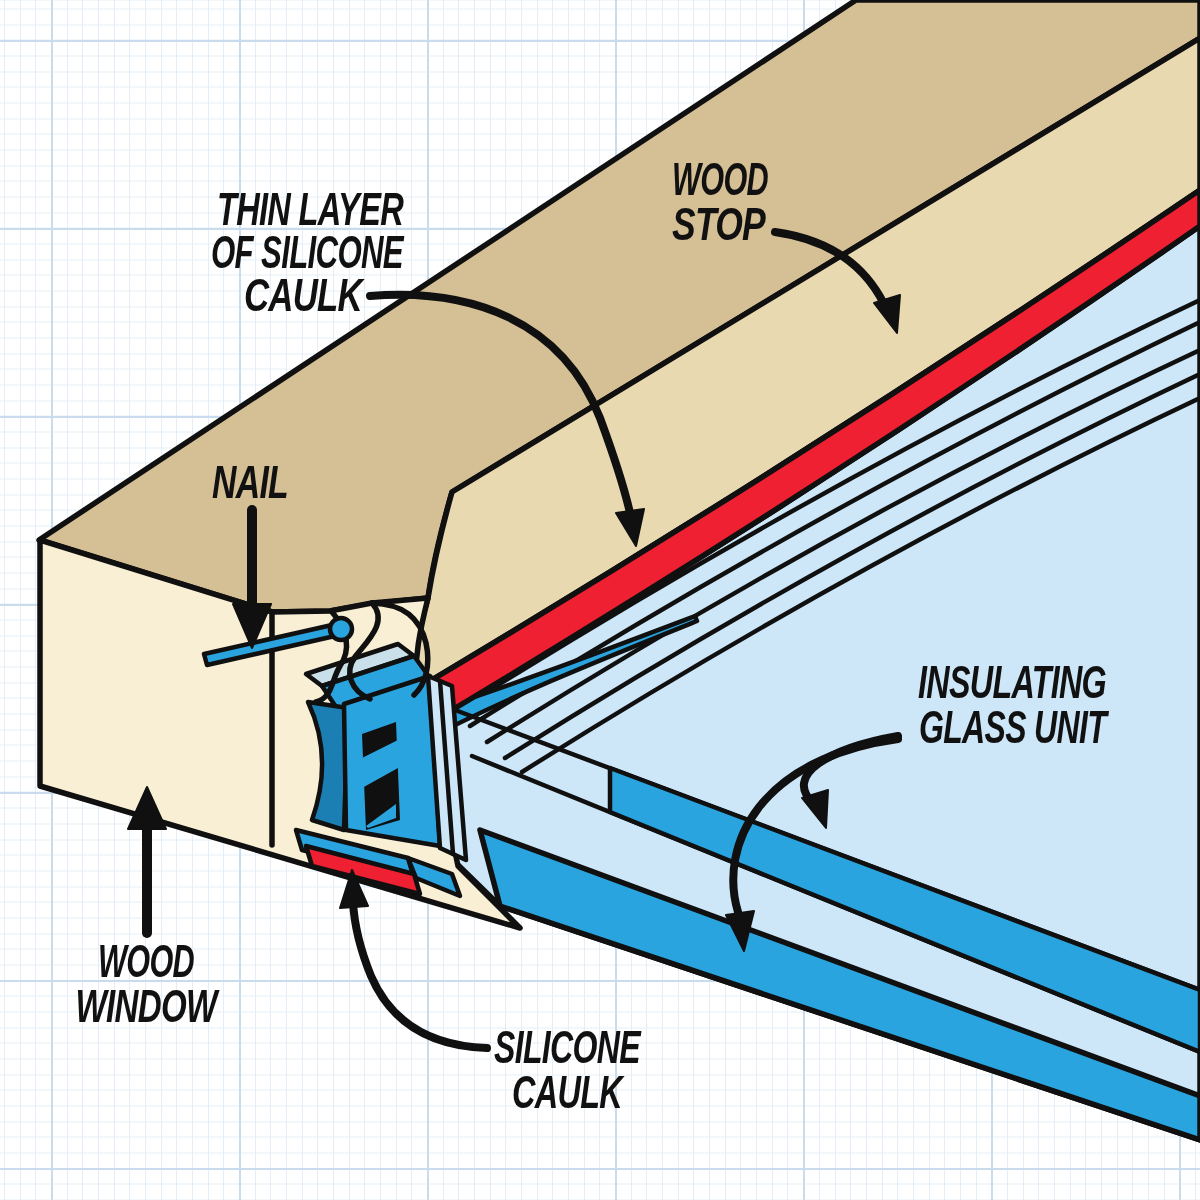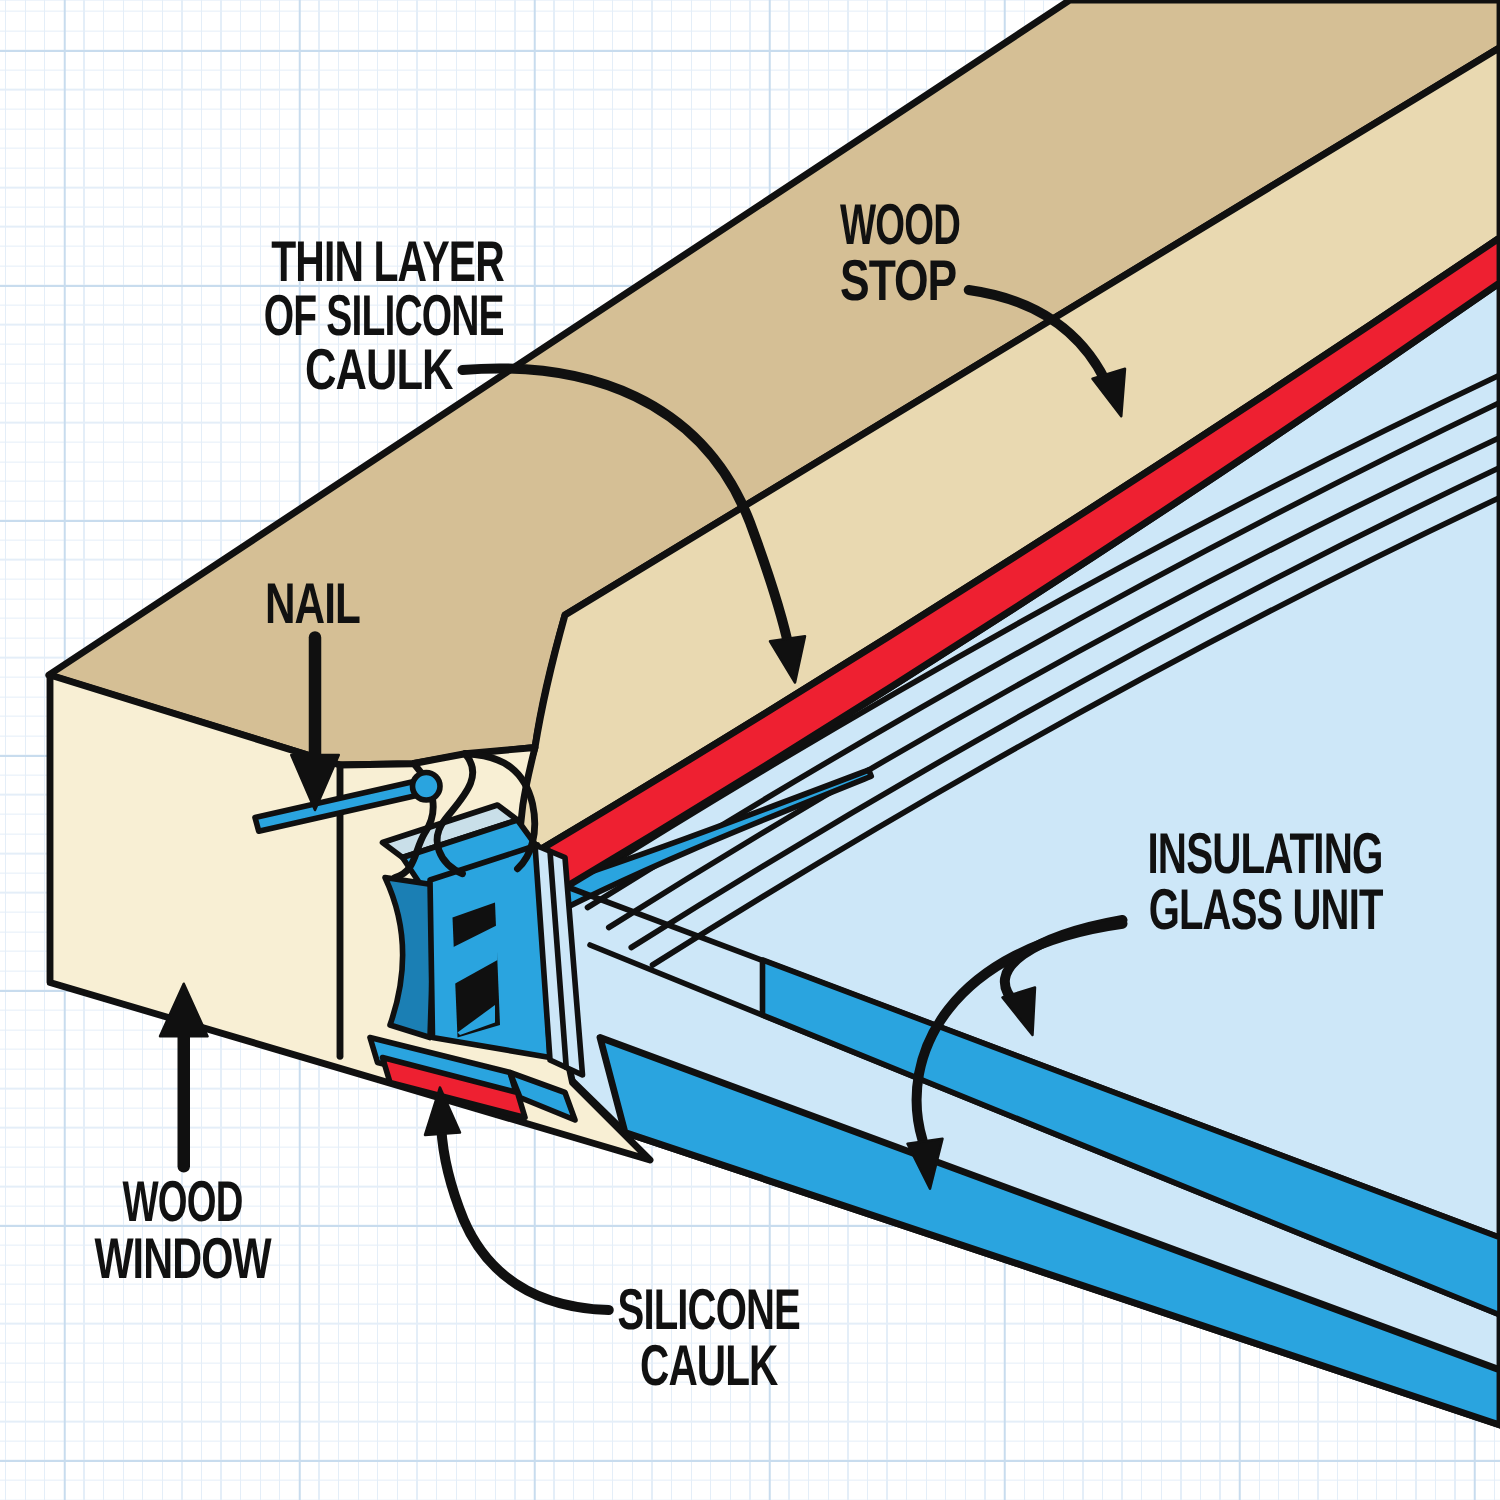--- a/index.html
+++ b/index.html
@@ -5,20 +5,21 @@
   html,body{margin:0;padding:0;background:#fff;}
   .stage{
     position:relative;width:1200px;height:1200px;overflow:hidden;
     background-color:#ffffff;
     background-image:
       repeating-linear-gradient(to right,#c8dcee 0,#c8dcee 1.6px,transparent 1.6px,transparent 188px),
       repeating-linear-gradient(to bottom,#c8dcee 0,#c8dcee 1.6px,transparent 1.6px,transparent 188px),
       repeating-linear-gradient(to right,#e4eef8 0,#e4eef8 1px,transparent 1px,transparent 15.67px),
       repeating-linear-gradient(to bottom,#e4eef8 0,#e4eef8 1px,transparent 1px,transparent 15.67px);
     background-position:51px 0,0 40px,4px 0,0 8.5px;
+    font-style:italic;
   }
   svg{position:absolute;inset:0;}
   path,line,circle{stroke:#101010;stroke-linejoin:round;stroke-linecap:round;}
   .w55{stroke-width:5.5;} .w45{stroke-width:4.5;} .nofill{fill:none;}
   .nostroke{stroke:none;}
   .leader{fill:none;stroke:#101010;stroke-width:8;}
   .leader-thick{fill:none;stroke:#101010;stroke-width:10;}
   .ah{fill:#101010;stroke:#101010;stroke-width:2;}
   .lbl{font-family:"Liberation Sans",sans-serif;font-weight:700;font-size:46px;fill:#111111;letter-spacing:-1px;}
 </style>

